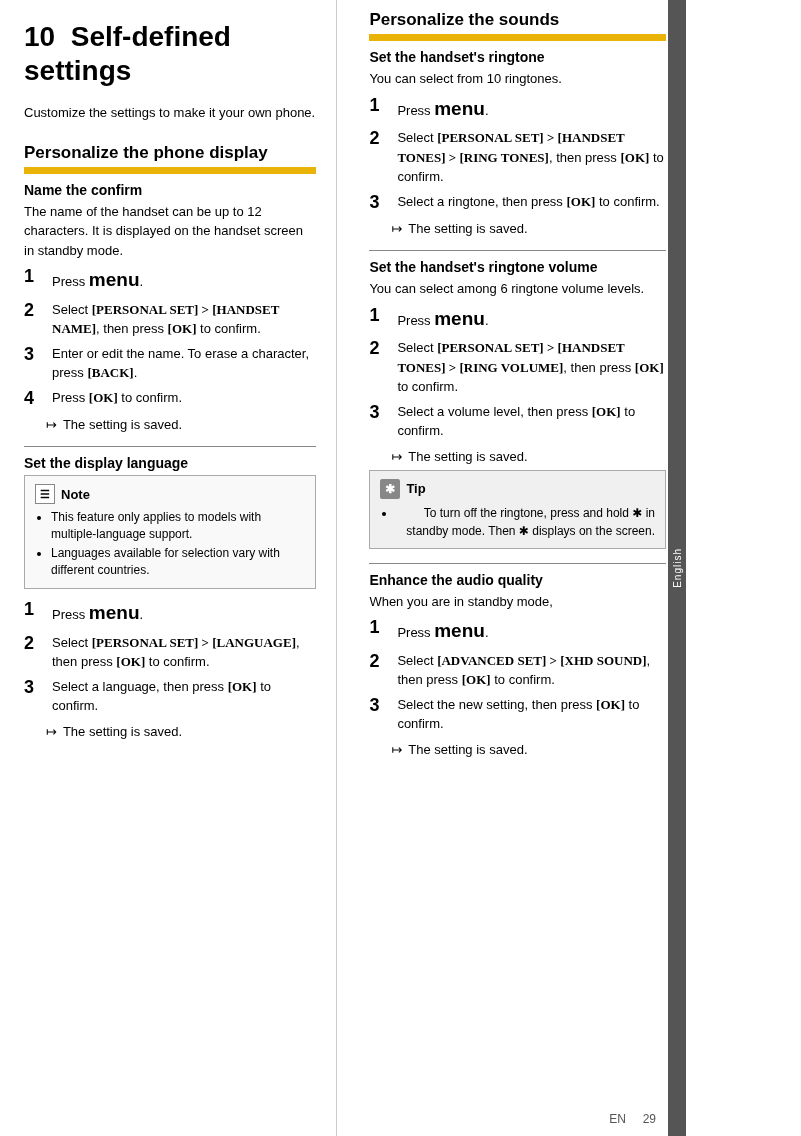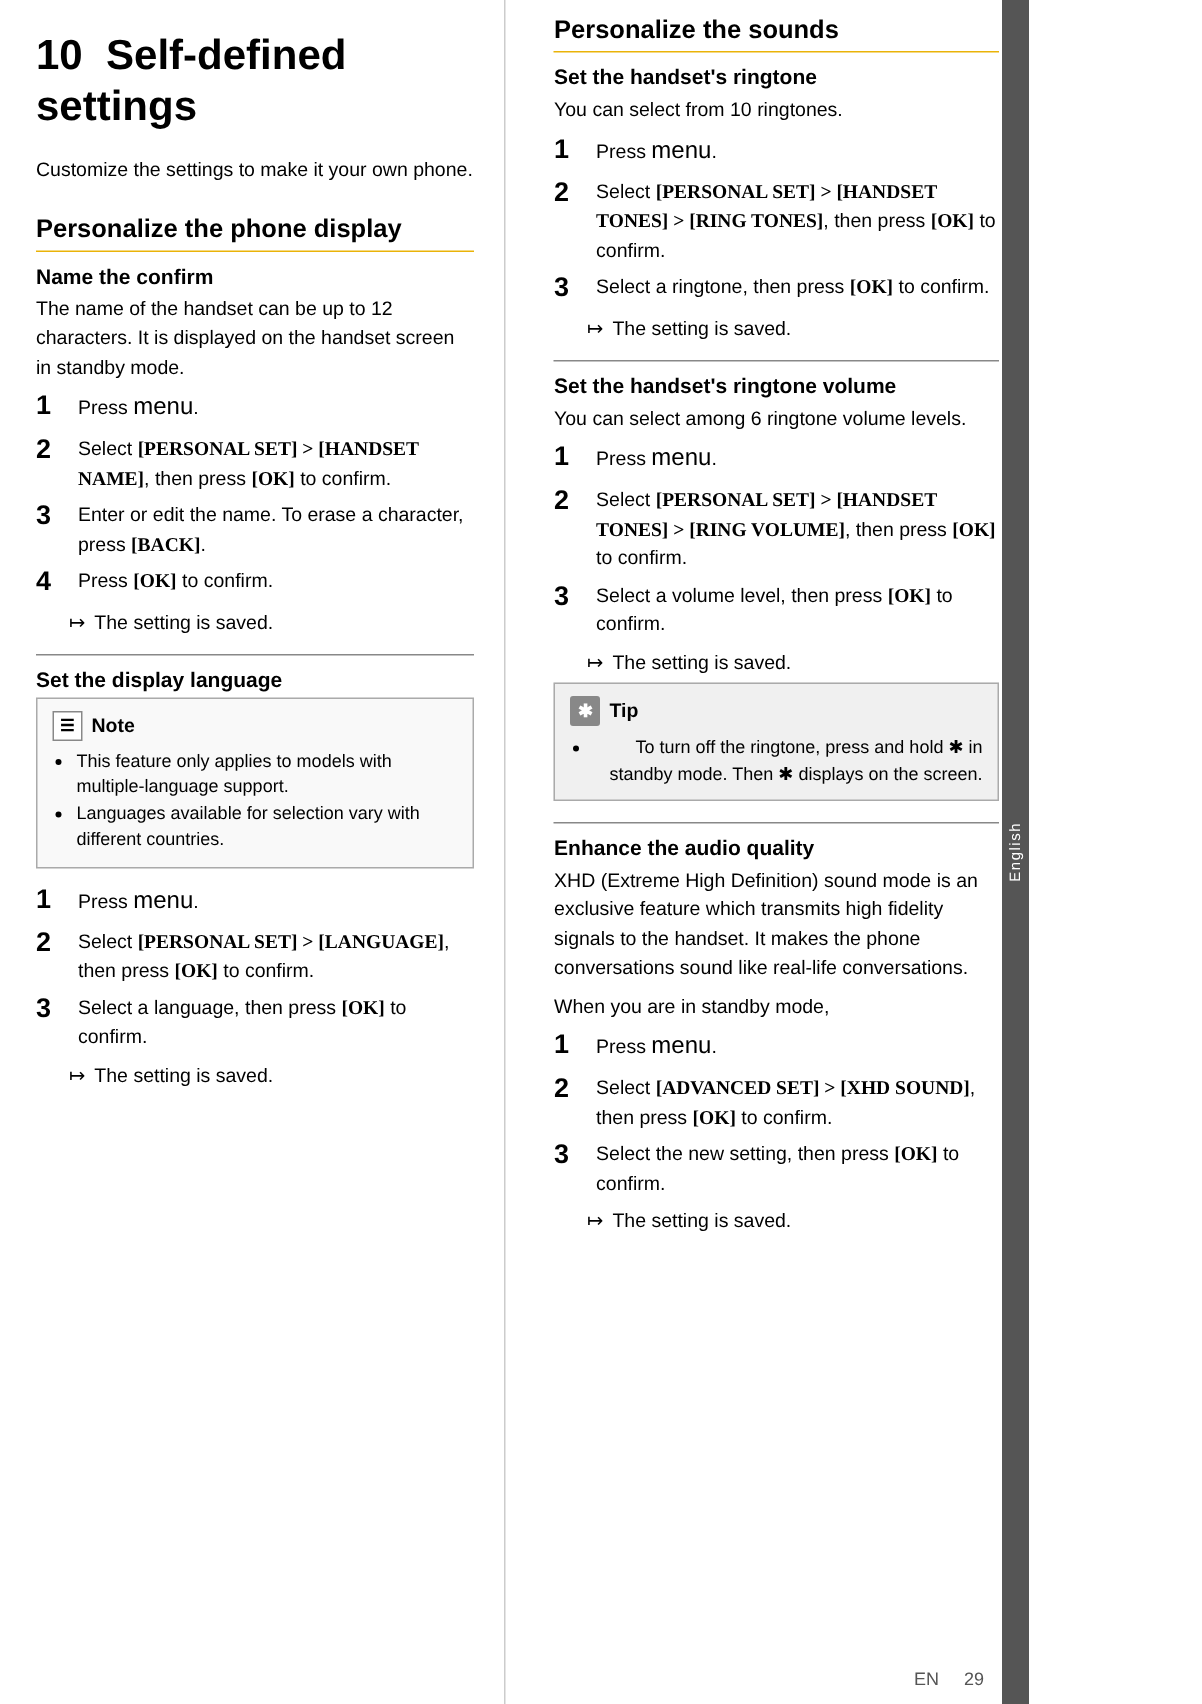--- a/index.html
+++ b/index.html
@@ -65,21 +65,21 @@
       line-height: 1.5;
     }
 
     
     .section-heading {
       font-size: 17px;
       font-weight: bold;
       margin-bottom: 6px;
       margin-top: 0;
       padding-bottom: 4px;
-      border-bottom: 1px solid #eab308;
+      border-bottom: 7px solid #eab308;
     }
 
     .subsection-heading {
       font-size: 14px;
       font-weight: bold;
       margin-bottom: 4px;
       margin-top: 8px;
     }
 
     .body-text {
@@ -110,22 +110,22 @@
     .step-content {
       flex: 1;
     }
     .step-content b {
       font-weight: bold;
       font-family: Liberation Serif, serif;
     }
     
     .menu-word {
       font-family: Arial Black, Arial, sans-serif;
-      font-weight: 400;
-      font-size: 16px;
+      font-weight: 700;
+      font-size: 19px;
     }
     
     .result-line {
       display: flex;
       align-items: flex-start;
       margin-left: 22px;
       margin-bottom: 6px;
       font-size: 13px;
       color: #000;
     }
@@ -355,21 +355,20 @@
         <span>Tip</span>
       </div>
       <ul>
         <li>To turn off the ringtone, press and hold ✱ in standby mode. Then ✱ displays on the screen.</li>
       </ul>
     </div>
 
     <hr class="section-divider">
 
     <h3 class="subsection-heading">Enhance the audio quality</h3>
-    <p class="body-text">XHD (Extreme High Definition) sound mode is an exclusive feature which transmits high fidelity signals to the handset. It makes the phone conversations sound like real-life conversations.</p>
     <p class="body-text">When you are in standby mode,</p>
     <ol class="steps-list">
       <li>
         <span class="step-num">1</span>
         <span class="step-content">Press <span class="menu-word">menu</span>.</span>
       </li>
       <li>
         <span class="step-num">2</span>
         <span class="step-content">Select <b>[ADVANCED SET] &gt; [XHD SOUND]</b>, then press <b>[OK]</b> to confirm.</span>
       </li>

